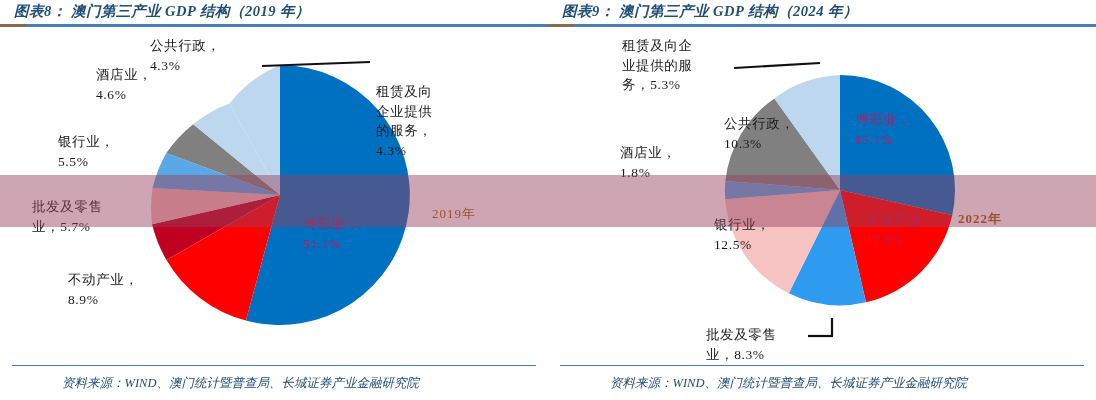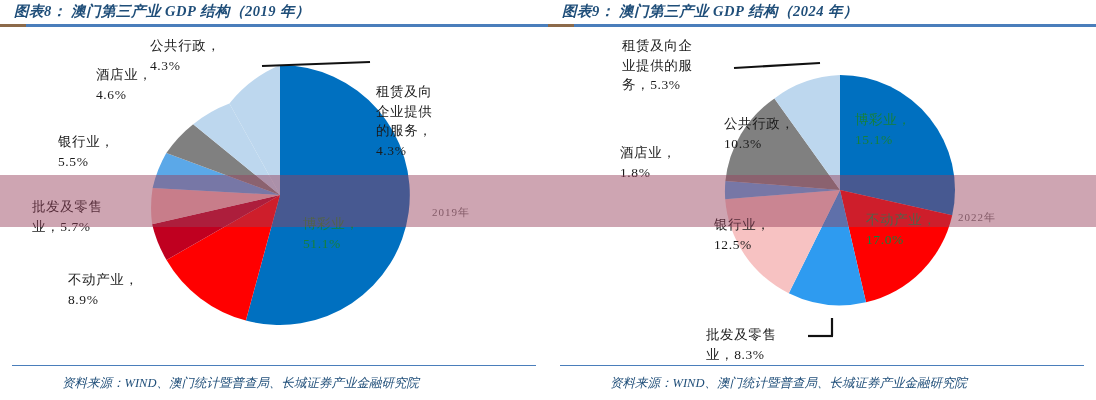--- a/index.html
+++ b/index.html
@@ -76,24 +76,24 @@
 
   .lbl {
     position: absolute;
     font-family: "Liberation Serif", "DejaVu Serif", serif;
     font-size: 13.5px;
     color: #1a1a1a;
     line-height: 1.45;
     white-space: pre-line;
     letter-spacing: 0.6px;
   }
-  .lbl.inner-dark { color: #15803d; }
+  .lbl.inner-dark { color: #be185d; }
   .lbl.yearlab {
-    font-size: 11px;
-    color: #737373;
+    font-size: 13px;
+    color: #a16207;
     letter-spacing: 1px;
   }
 
   
   .wm-band {
     position: absolute;
     left: 0; top: 175px;
     width: 1096px; height: 52px;
     background: rgba(151, 63, 91, 0.47);
     z-index: 40;
@@ -211,21 +211,21 @@
       <div class="lbl" style="left:72px; top:113px; width:100px;">酒店业，
 1.8%</div>
       <div class="lbl" style="left:166px; top:185px; width:110px;">银行业，
 12.5%</div>
       <div class="lbl" style="left:158px; top:295px; width:130px;">批发及零售
 业，8.3%</div>
       <div class="lbl inner-dark" style="left:307px; top:80px; width:100px;">博彩业，
 15.1%</div>
       <div class="lbl inner-dark" style="left:318px; top:180px; width:110px;">不动产业，
 17.0%</div>
-      <div class="lbl yearlab" style="left:410px; top:180px; width:70px;">2022年</div>
+      <div class="lbl yearlab" style="left:410px; top:180px; width:70px;font-weight:bold;">2022年</div>
     </div>
 
     <div class="footer-rule"></div>
     <div class="footer-note">资料来源：WIND、澳门统计暨普查局、长城证券产业金融研究院</div>
   </div>
 
   <div class="wm-band"></div>
 
 </div>
 

